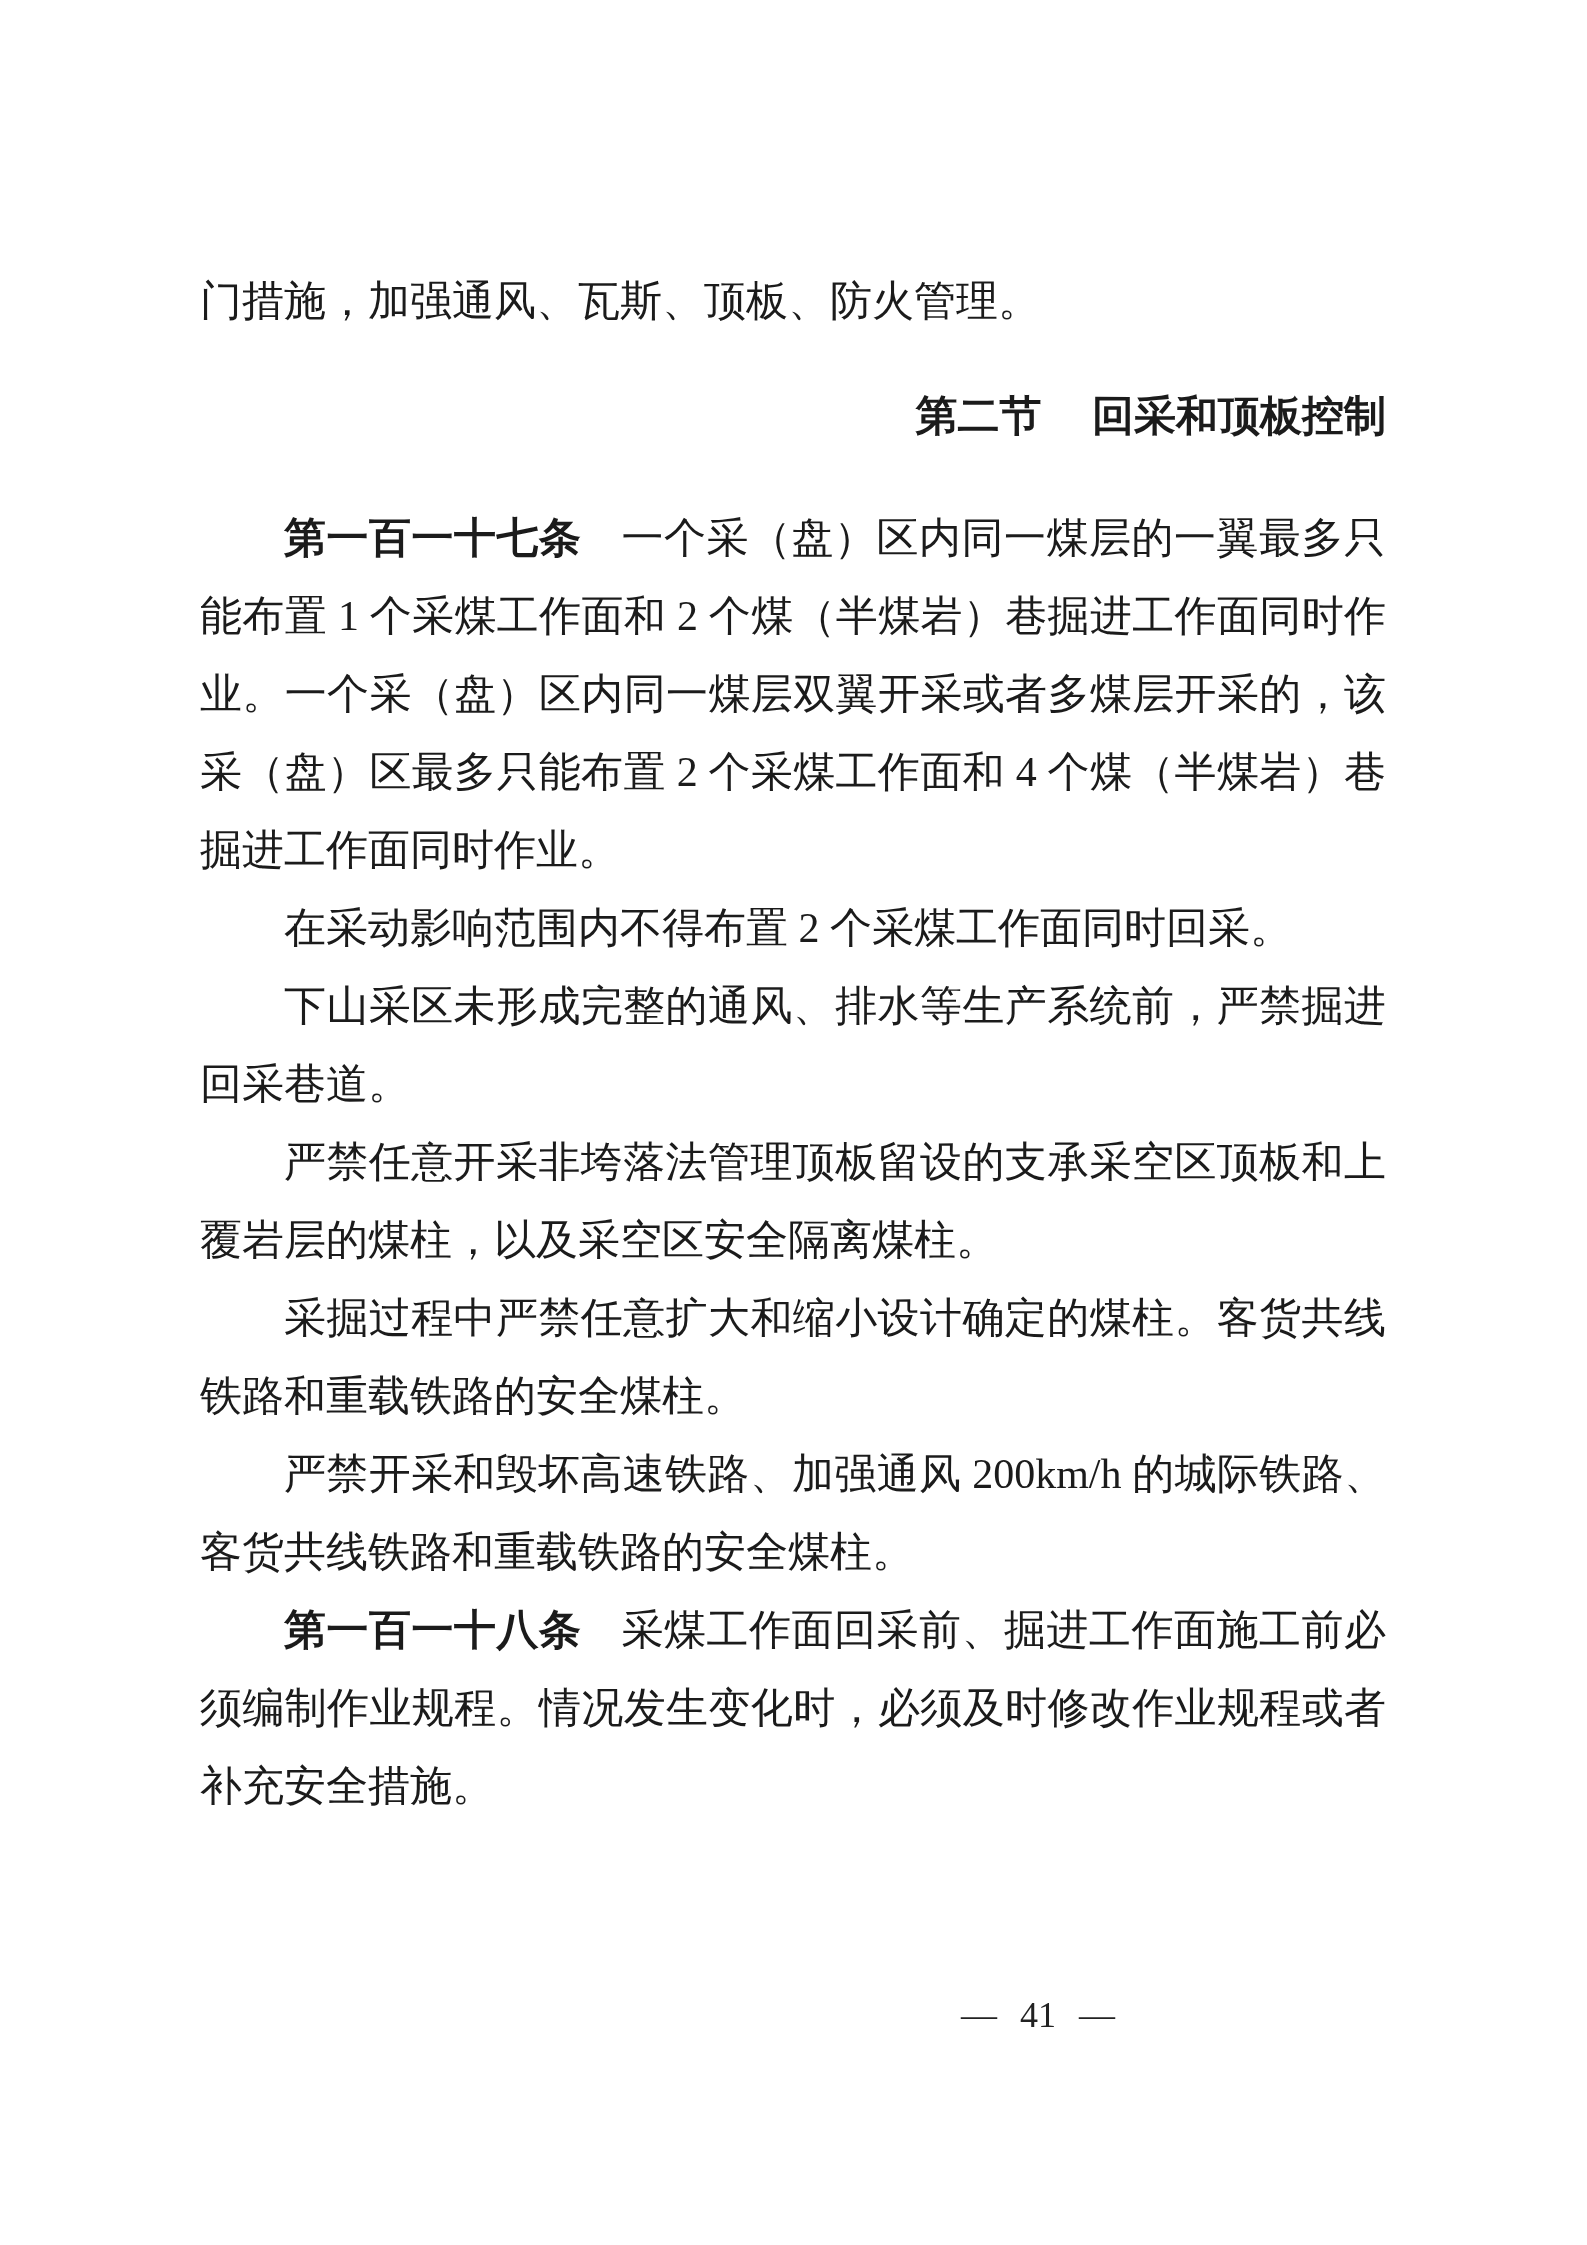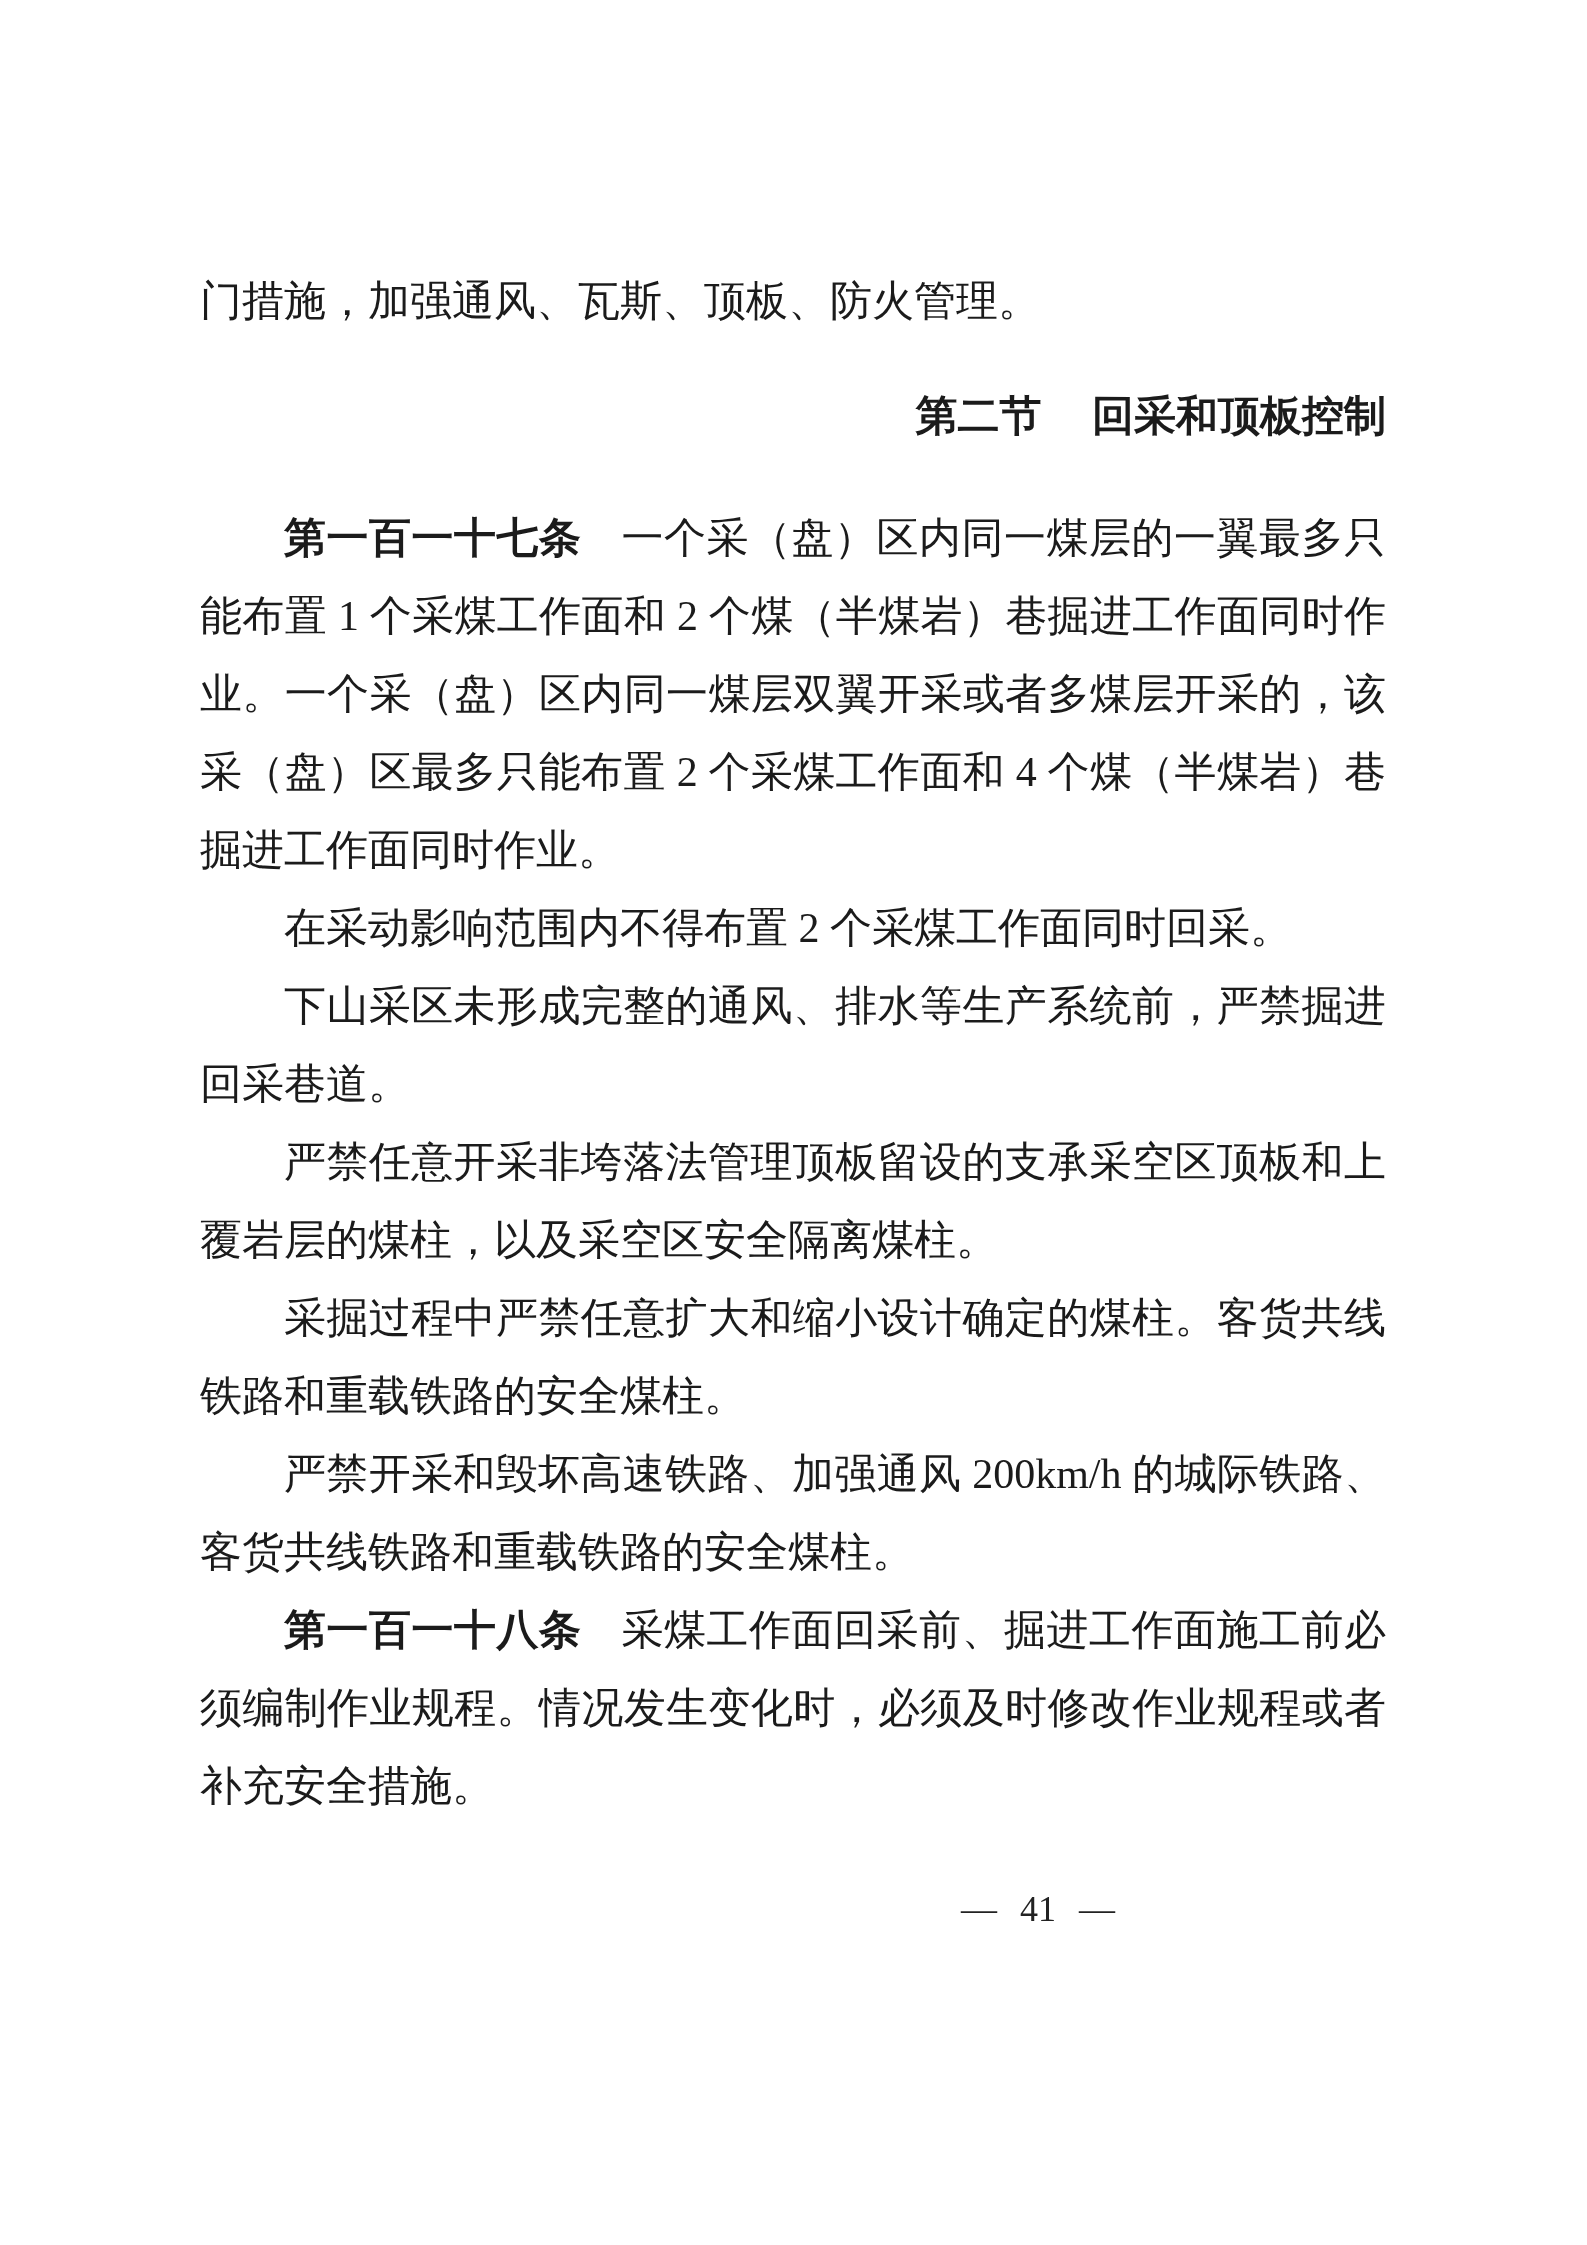--- a/index.html
+++ b/index.html
@@ -46,21 +46,21 @@
   .section-label { margin-right: 1.2em; }
   .article-lead {
     font-weight: bold;
     font-family: "Liberation Sans", sans-serif;
     margin-right: 0.95em;
     font-style: normal;
     margin-top: 8px;
   }
   .pagenum {
     position: absolute;
-    top: 1888px;
+    top: 1994px;
     right: 249px;
     font-size: 36px;
     line-height: 42px;
     color: #222222;
     word-spacing: 14px;
     white-space: nowrap;
   }
 </style>
 </head>
 <body>

